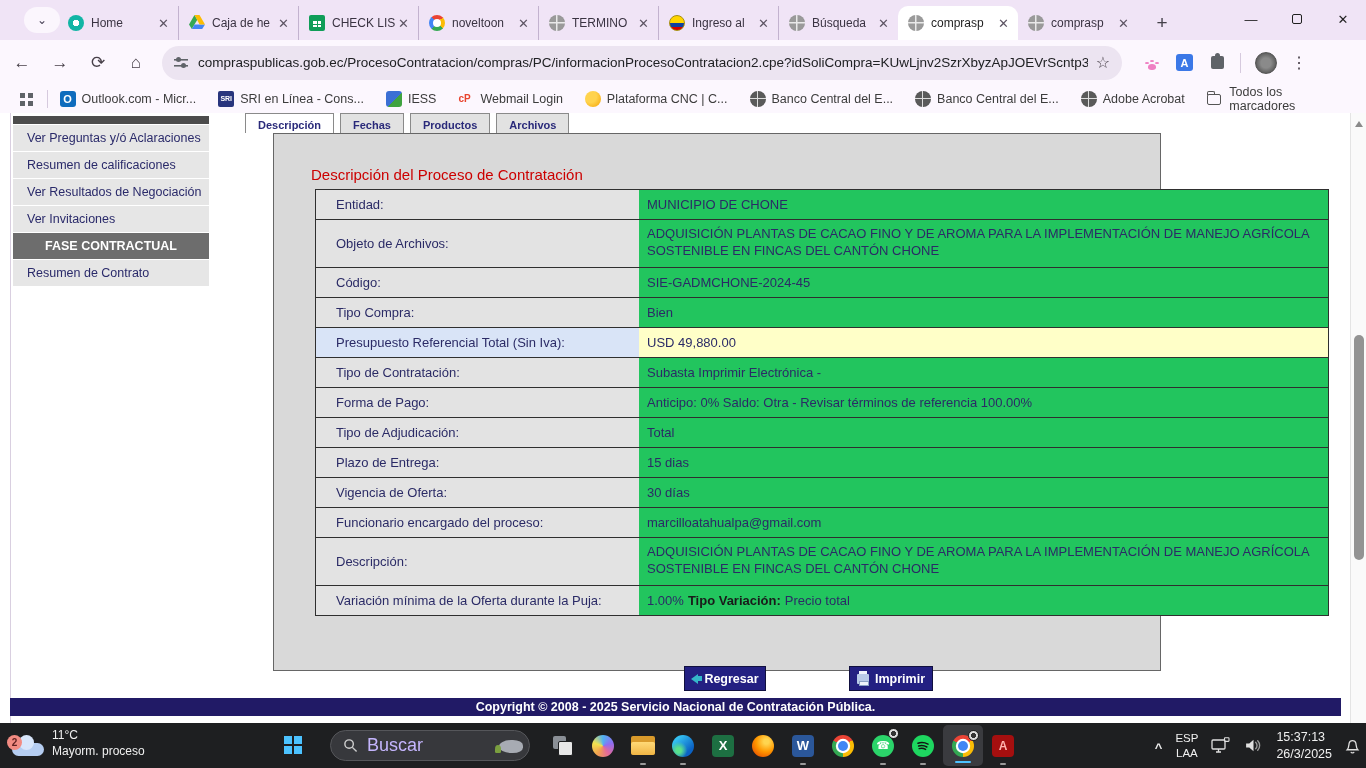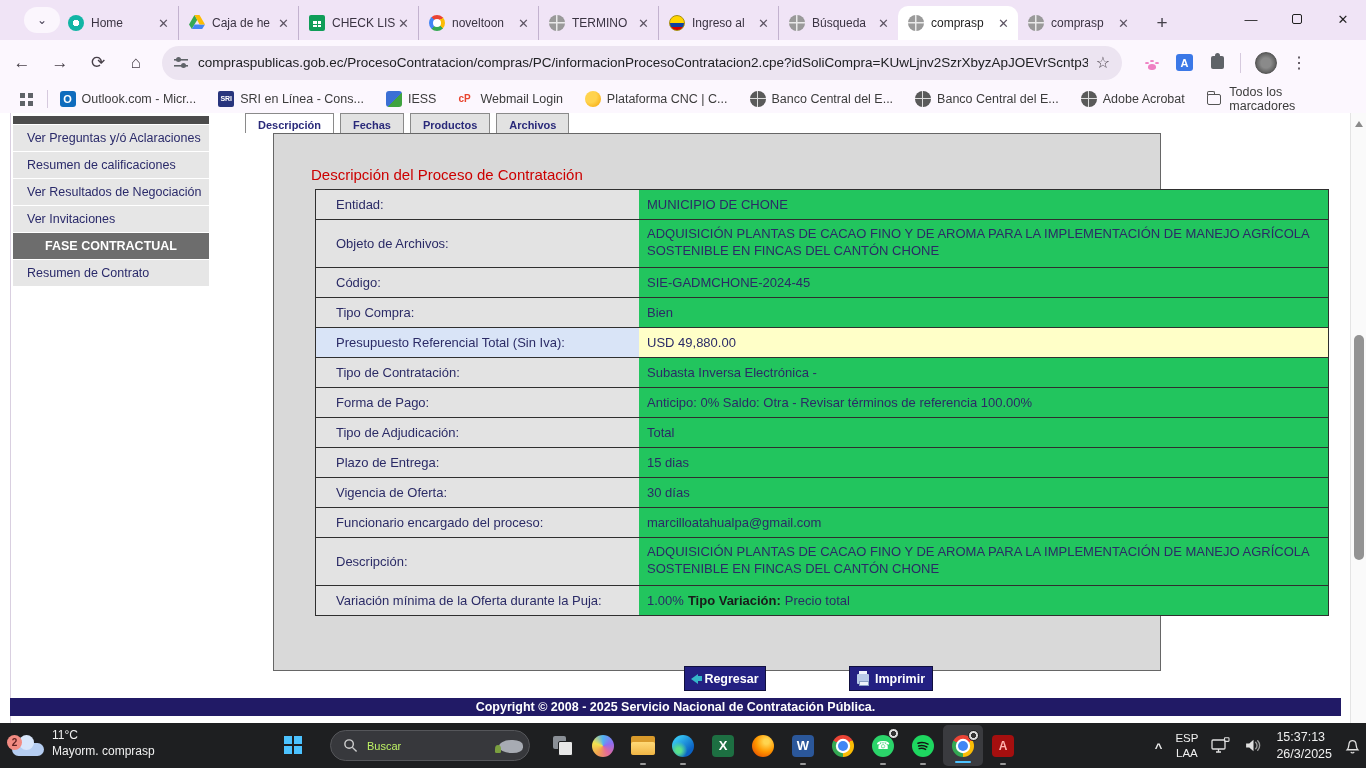--- a/index.html
+++ b/index.html
@@ -126,21 +126,21 @@
   .cloud { width:32px; height:13px; background:#b5cdf1; border-radius:8px; position:relative; margin-top:12px; }
   .cloud::before { content:''; position:absolute; left:7px; top:-8px; width:15px; height:15px; background:#d8e6fb; border-radius:50%; }
   .wbadge { position:absolute; top:-8px; left:-5px; width:15px; height:15px; background:#f28b82; border-radius:50%; color:#5f1f1f; font-size:10px; font-weight:bold; text-align:center; line-height:15px; }
   .wtext { font-size:12px; line-height:1.35; color:#f0f0f0; }
   .startbtn { position:absolute; left:284px; top:13px; width:18px; height:18px; background:
       linear-gradient(#4cc2ff,#4cc2ff) 0 0/8px 8px no-repeat,
       linear-gradient(#4cc2ff,#4cc2ff) 10px 0/8px 8px no-repeat,
       linear-gradient(#4cc2ff,#4cc2ff) 0 10px/8px 8px no-repeat,
       linear-gradient(#4cc2ff,#4cc2ff) 10px 10px/8px 8px no-repeat; }
   .searchbox { position:absolute; left:330px; top:7px; width:200px; height:31px; background:#37383c; border:1px solid #55565a; border-radius:16px; display:flex; align-items:center; padding:0 6px 0 12px; }
-  .searchbox .ph { color:#bef264; font-size:11px; margin-left:9px; flex:1; }
+  .searchbox .ph { color:#c4b5fd; font-size:18px; margin-left:9px; flex:1; }
   .manatee { width:30px; height:18px; position:relative; }
   .manatee::before { content:''; position:absolute; right:0; top:3px; width:24px; height:13px; background:#a7abb3; border-radius:60% 50% 50% 60%; }
   .manatee::after { content:''; position:absolute; left:2px; top:8px; width:6px; height:8px; background:#7a9f3f; border-radius:50% 50% 20% 20%; }
 
   .taskicons { position:absolute; left:543px; top:0; height:45px; display:flex; }
   .slot { width:40px; height:45px; display:flex; align-items:center; justify-content:center; position:relative; }
   .slot.activeapp { background:#3a3b3f; border-radius:5px; margin-top:2px; height:41px; }
   .runline { position:absolute; bottom:3px; left:17px; width:6px; height:2.5px; border-radius:2px; background:#9a9a9a; }
   .runline.blue { left:12px; width:16px; background:#4cc2ff; }
   .tv-ic { width:20px; height:20px; position:relative; }
@@ -336,21 +336,21 @@
         <div class="trow">
           <div class="tlabel">Tipo Compra:</div>
           <div class="tvalue">Bien</div>
         </div>
         <div class="trow hl">
           <div class="tlabel">Presupuesto Referencial Total (Sin Iva):</div>
           <div class="tvalue">USD 49,880.00</div>
         </div>
         <div class="trow">
           <div class="tlabel">Tipo de Contratación:</div>
-          <div class="tvalue">Subasta Inversa Electrónica -</div>
+          <div class="tvalue">Subasta Imprimir Electrónica -</div>
         </div>
         <div class="trow">
           <div class="tlabel">Forma de Pago:</div>
           <div class="tvalue">Anticipo: 0% Saldo: Otra - Revisar términos de referencia 100.00%</div>
         </div>
         <div class="trow">
           <div class="tlabel">Tipo de Adjudicación:</div>
           <div class="tvalue">Total</div>
         </div>
         <div class="trow">
@@ -399,21 +399,21 @@
     </div>
   </div>
 
   <div class="taskbar">
     <div class="weather">
       <span class="cloud">
           <span class="wbadge">2</span>
         </span>
       <span class="wtext">
         <span>11°C</span><br>
-        <span>Mayorm. comprasp</span>
+        <span>Mayorm. proceso</span>
       </span>
     </div>
     <div class="startbtn"></div>
     <div class="searchbox">
       <svg width="15" height="15" viewBox="0 0 16 16" fill="none" stroke="#cfcfcf" stroke-width="1.5">
           <circle cx="6.5" cy="6.5" r="4.5"></circle>
           <path d="M10 10l4.5 4.5"></path>
         </svg>
       <span class="ph">Buscar</span>
       <span class="manatee"></span>

